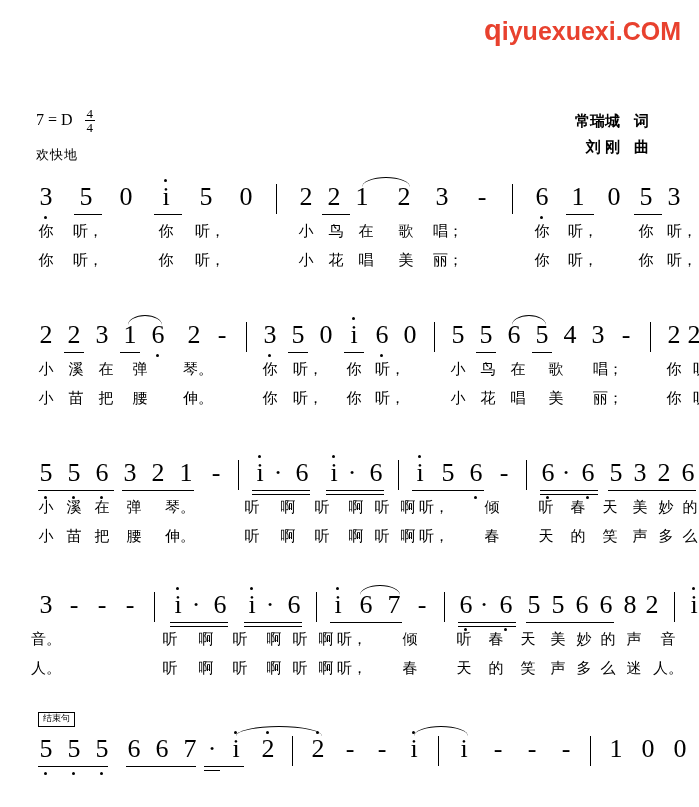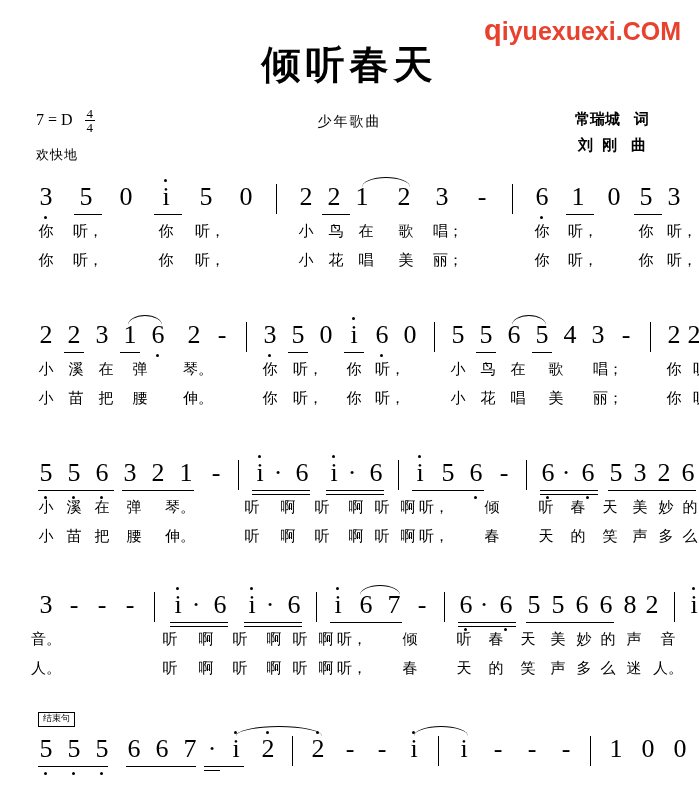--- a/index.html
+++ b/index.html
@@ -97,24 +97,24 @@
     width: 699px;
     text-align: center;
     font-family: "DejaVu Sans", sans-serif;
     font-size: 14px;
     letter-spacing: 2px;
   }
   .credits {
     position: absolute;
     top: 108px;
     right: 50px;
-    font-family: Liberation Mono, monospace;
+    font-family: Liberation Sans, sans-serif;
     font-size: 15px;
     font-weight: bold;
-    text-align: center;
+    text-align: right;
     line-height: 26px;
     white-space: nowrap;
   }
   .credits .role {
     margin-left: 14px;
     font-weight: bold;
   }
 
   
   .system {
@@ -192,31 +192,29 @@
 </style>
 </head>
 <body>
 
 <div class="sheet">
 
   <div class="watermark">
     <span class="wm-q">q</span><span class="wm-rest">iyuexuexi.COM</span>
   </div>
 
-  <div class="title">倾听春天</div>
 
   <div class="key-sig">
     <span>7 = D</span>
     <span class="frac">
       <span class="num">4</span>
       <span class="den">4</span>
     </span>
   </div>
   <div class="tempo-mark">欢快地</div>
-  <div class="subtitle">少年歌曲</div>
   <div class="credits">
     <div>
       <span>常瑞城</span><span class="role">词</span>
     </div>
     <div>
       <span>刘 刚</span><span class="role">曲</span>
     </div>
   </div>
 
   <div class="system" style="top:182px;">

